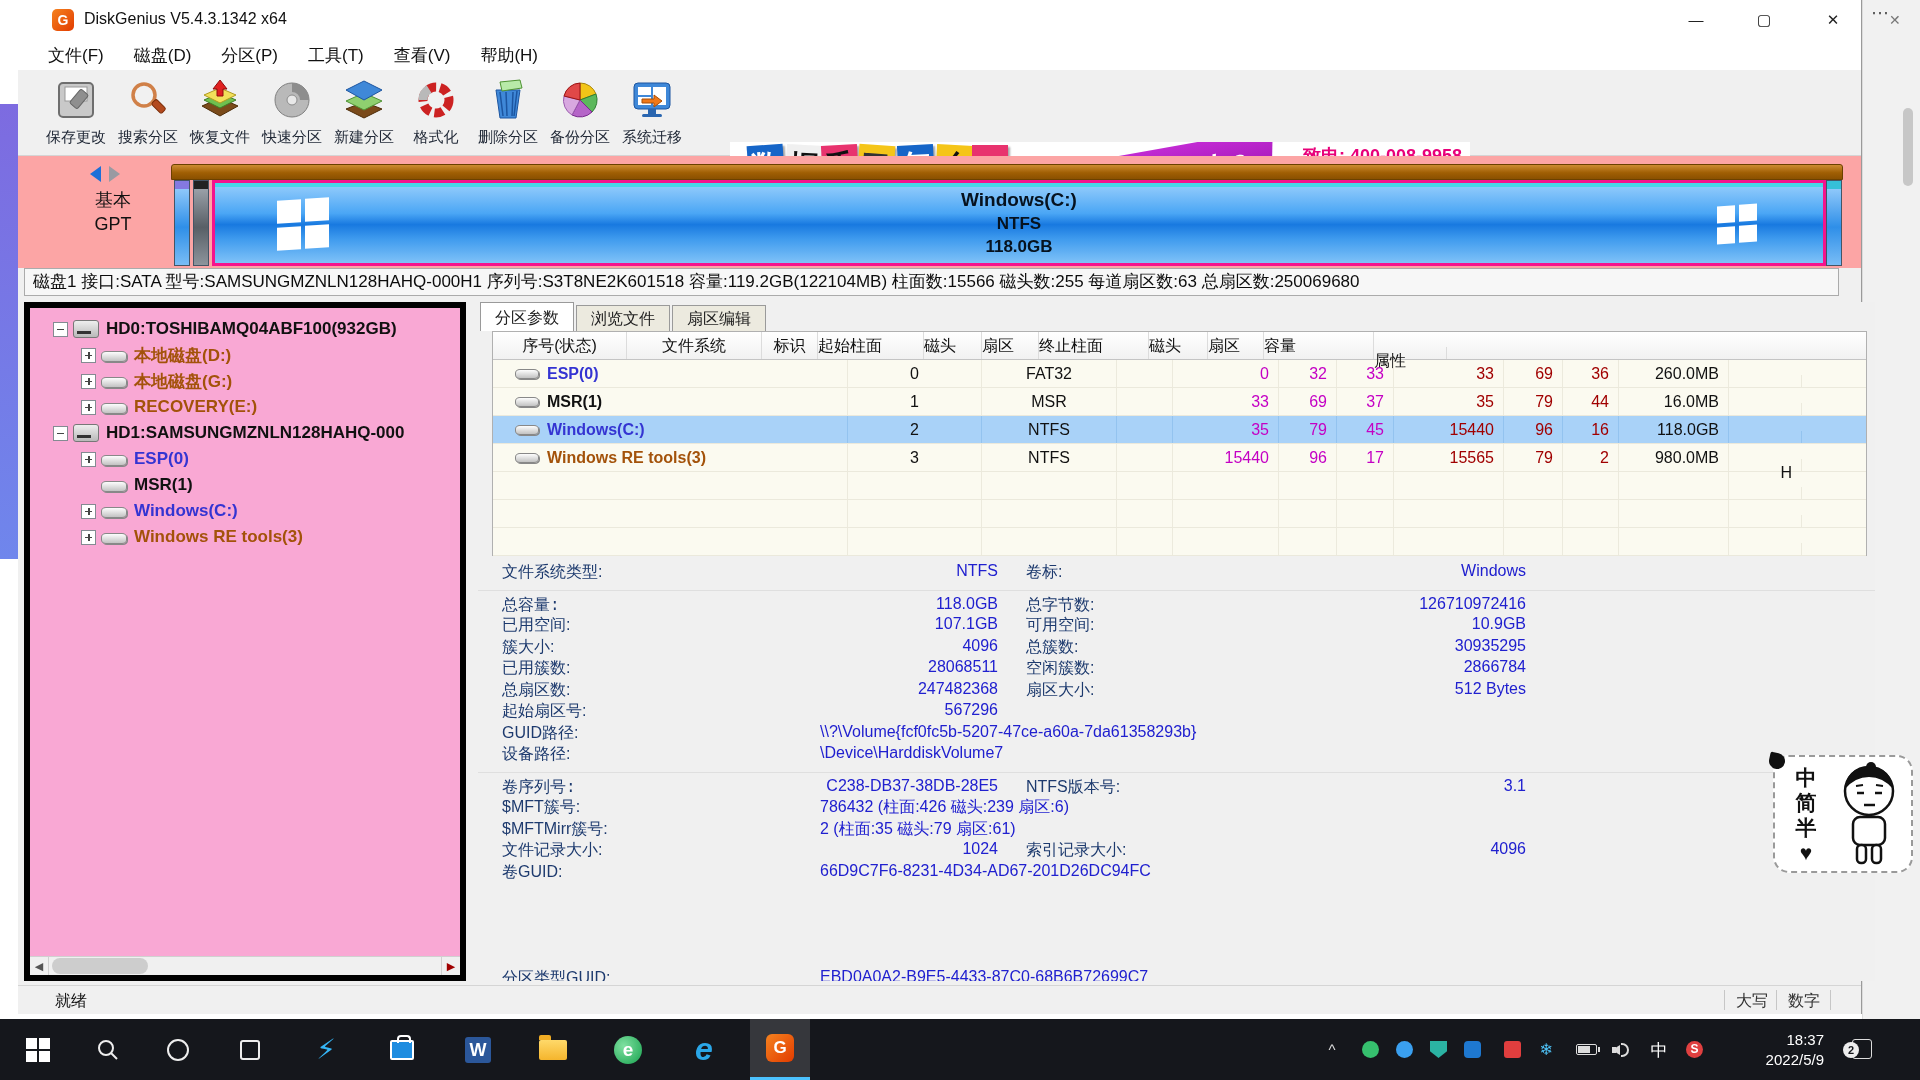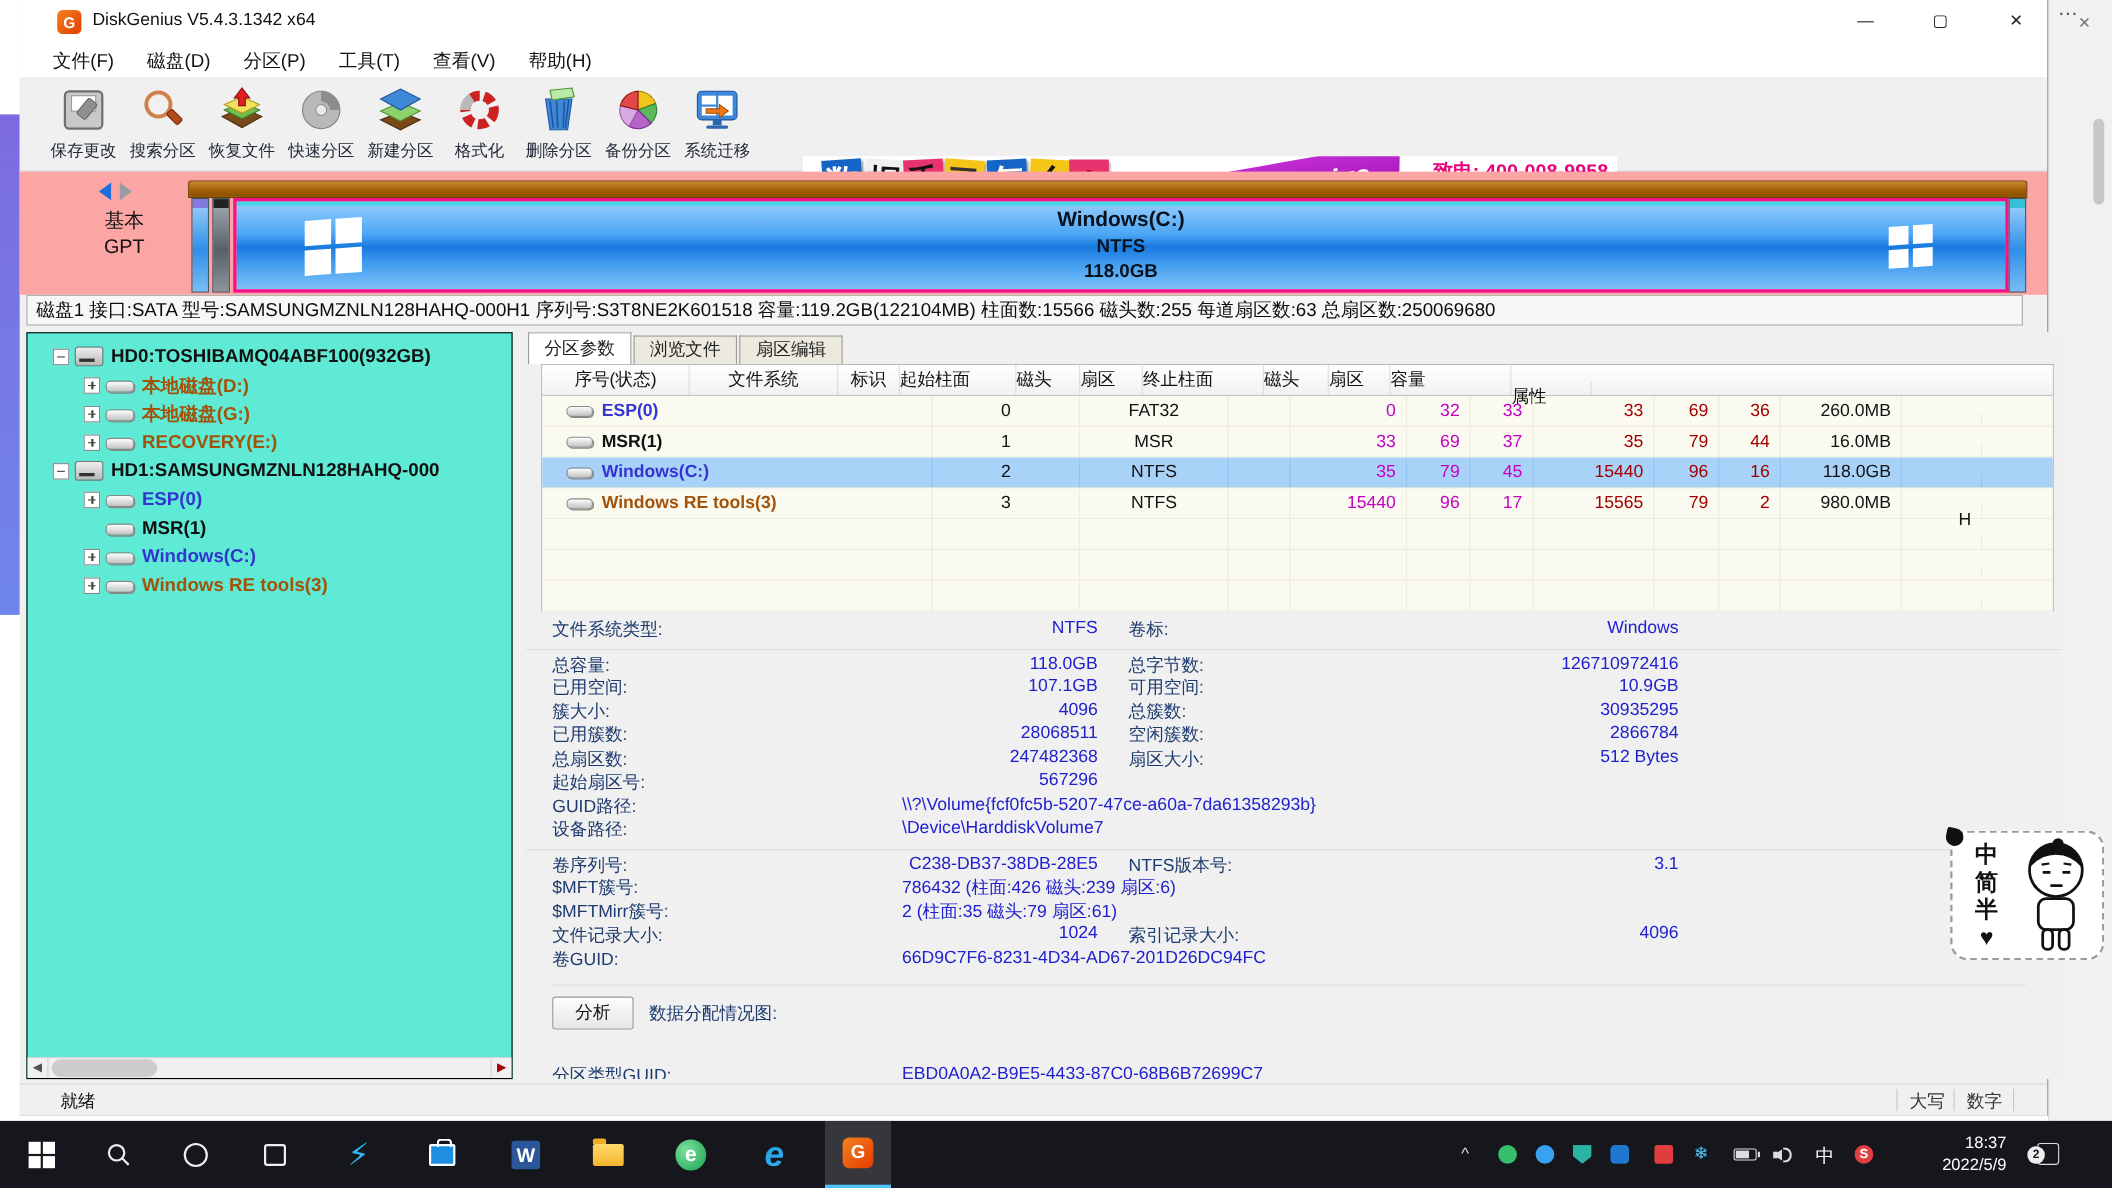--- a/index.html
+++ b/index.html
@@ -75,21 +75,21 @@
   .flag-left { position:absolute; left:62px; top:16px; width:52px; height:50px; transform:skewY(-4deg); }
   .flag-right { position:absolute; right:66px; top:22px; width:40px; height:38px; transform:skewY(-4deg); }
   .part-label { position:absolute; left:0; top:6px; width:100%; text-align:center; color:#06121f; }
   .part-label .l1 { font-size:19px; font-weight:600; }
   .part-label .l2,.part-label .l3 { font-size:17px; font-weight:600; margin-top:3px; }
 
   .diskinfo { position:absolute; left:6px; top:268px; width:1815px; height:28px; background:#f7f7f7;
     border:1px solid #ababab; font-size:17px; color:#0c0c0c; line-height:26px; padding-left:8px; white-space:nowrap; overflow:hidden; }
 
   
-  .tree { position:absolute; left:6px; top:302px; width:442px; height:679px; background:#5eead4; border:1px solid #000000; overflow:hidden; }
+  .tree { position:absolute; left:6px; top:302px; width:442px; height:679px; background:#f9a8d4; border:6px solid #000000; overflow:hidden; }
   .treeitems { padding-top:8px; }
   .titem { height:26px; display:flex; align-items:center; }
   .titem.l0 { padding-left:23px; } .titem.l1 { padding-left:51px; }
   .exp { width:15px; height:15px; border:1px solid #848a92; background:#fff; position:relative; flex:0 0 15px; }
   .exp::before,.exp::after { content:""; position:absolute; background:#444; }
   .exp::before { left:3px; top:6px; width:7px; height:1.6px; }
   .exp.plus::after { left:6px; top:3px; width:1.6px; height:7px; }
   .exp.none { visibility:hidden; }
   .nicon { margin-left:5px; flex:0 0 26px; height:18px; position:relative; }
   .nicon.disk { background:linear-gradient(180deg,#eee,#b9b9b9); border:1px solid #777; border-radius:3px; }
@@ -127,21 +127,21 @@
   .col-ec { width:110px; } .col-eh { width:59px; } .col-es { width:56px; }
   .col-cap { width:110px; } .col-attr { width:73px;margin-top:15px; }
   .num { text-align:right; padding-right:9px; }
   .m { color:#c400c4; } .r { color:#a00000; }
 
   
   .details { padding-top:6px; position:relative; }
   .drow { position:relative; height:21.5px; font-size:16px; }
   .drow.gap { margin-top:6px; border-top:1px solid #dfdfdf; padding-top:4px; height:25.5px; }
   .dl { color:#1d3a6e; } .dv { color:#2020cf; }
-  .dl1 { position:absolute; left:24px; } .drow.gap .dl1 { top:4px; }
+  .dl1 { position:absolute; left:24px; } .drow.gap .dl1 { top:4px;font-family:Liberation Mono, monospace; }
   .dv1 { position:absolute; left:252px; width:268px; text-align:right; } .drow.gap .dv1 { top:4px; }
   .dv1.long { left:342px; width:auto; text-align:center; }
   .dl2 { position:absolute; left:548px; } .drow.gap .dl2 { top:4px; }
   .dv2 { position:absolute; left:712px; width:336px; text-align:right; } .drow.gap .dv2 { top:4px; }
 
   .analyze-row { margin-top:12px; margin-left:24px; display:flex; align-items:center; border-top:1px solid #dfdfdf; padding-top:10px; width:1340px; }
   .analyze-btn { width:74px; height:30px; background:linear-gradient(180deg,#fdfdfd,#e6e6e6); border:1px solid #9a9a9a; border-radius:3px;
     font-size:16px; text-align:center; line-height:28px; color:#111; }
   .analyze-cap { margin-left:14px; font-size:16px; color:#1d3a6e; }
   .partialrow { position:absolute; left:0; top:666px; height:22px; width:100%; font-size:16px; }
@@ -699,24 +699,20 @@
           </div>
 
           <div class="drow">
             <span class="dl dl1">卷GUID:</span>
             <span class="dv dv1 long">66D9C7F6-8231-4D34-AD67-201D26DC94FC</span>
             <span class="dl dl2"></span>
             <span class="dv dv2"></span>
           </div>
         </div>
 
-      <div class="analyze-row">
-        <div class="analyze-btn">分析</div>
-        <div class="analyze-cap">数据分配情况图:</div>
-      </div>
 
       <div class="partialrow">
         <span class="dl dl1">分区类型GUID:</span>
         <span class="dv dv1 long">EBD0A0A2-B9E5-4433-87C0-68B6B72699C7</span>
       </div>
     </div>
 
     <div class="statusbar">
       <span class="st-ready">就绪</span>
       <span class="st-sep" style="left:1706px"></span>

